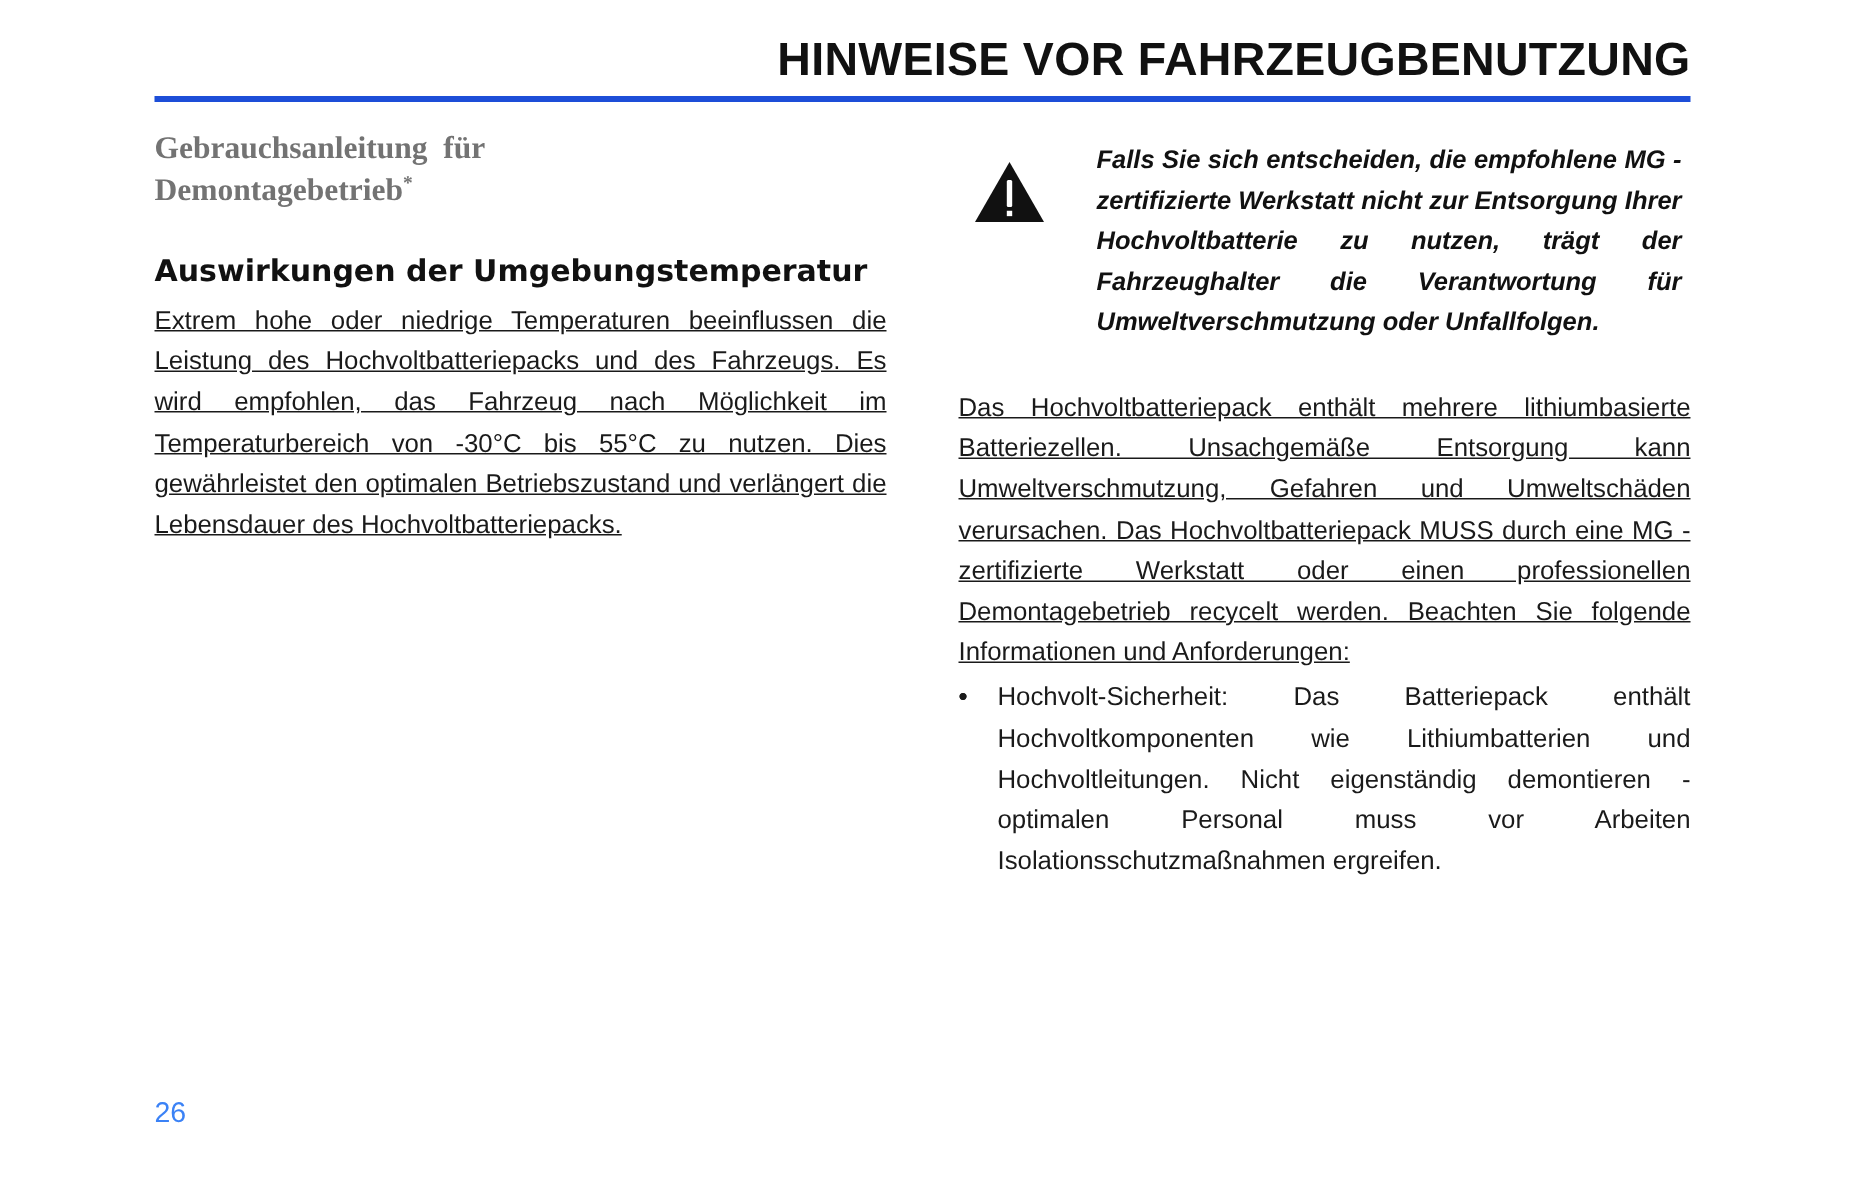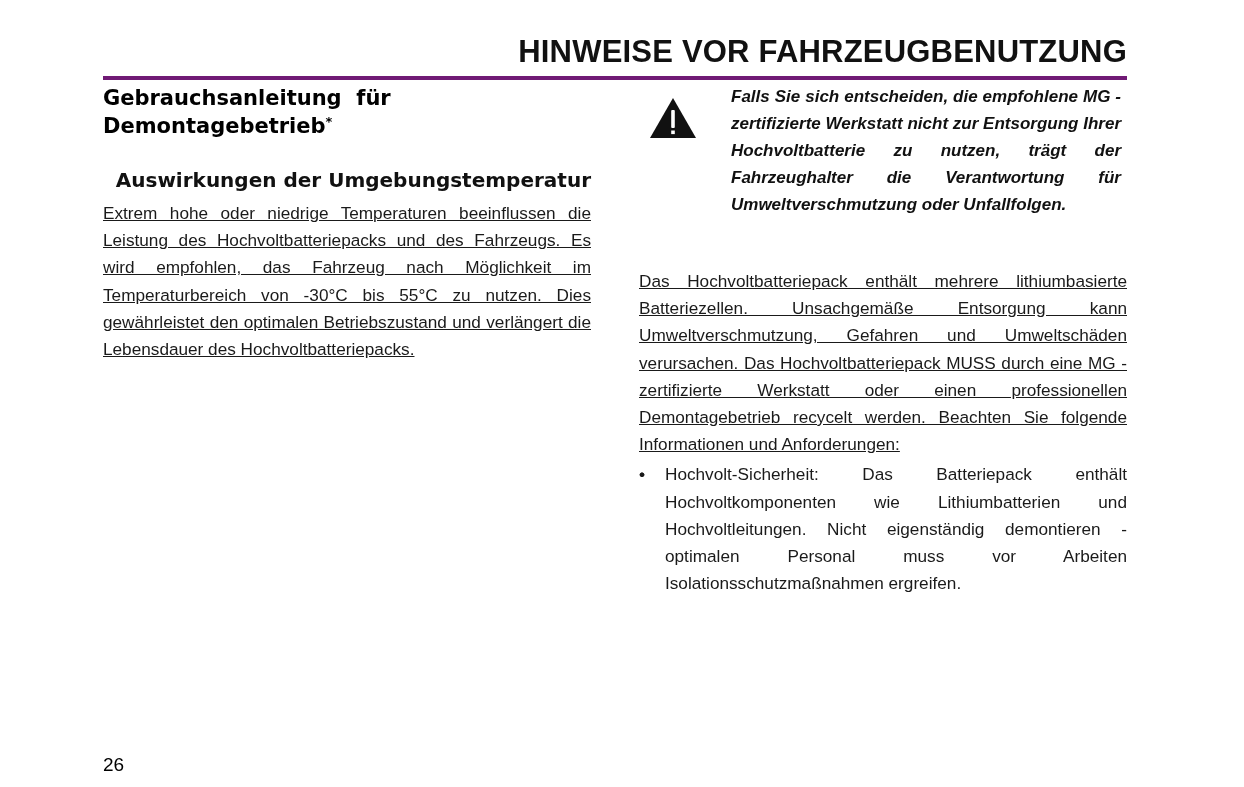--- a/index.html
+++ b/index.html
@@ -2,65 +2,65 @@
 <html><head>
 <meta charset="utf-8">
 <style>
   html, body { margin: 0; padding: 0; background: #ffffff; }
   body {
     width: 1244px; height: 787px; position: relative; overflow: hidden;
     color: #1a1a1a;
     font-family: "DejaVu Sans", sans-serif;
   }
   .page-header {
-    position: absolute; left: 103px; top: 30px; width: 1024px; height: 46px;
-    border-bottom: 4px solid #701a75;
+    position: absolute; left: 103px; top: 18px; width: 1024px; height: 46px;
+    border-bottom: 4px solid #1d4ed8;
   }
   .page-title {
     position: absolute; right: 0; top: 4px;
     font-family: "Liberation Sans", sans-serif;
     font-weight: bold; font-size: 31px; letter-spacing: 0.2px;
     color: #111; white-space: nowrap;
   }
   .col-left { position: absolute; left: 103px; top: 84px; width: 488px; }
   .col-right { position: absolute; left: 639px; top: 84px; width: 488px; }
   .h1 {
-    font-weight: bold; font-size: 21px; line-height: 28px; color: #000000; margin: 0;
+    font-weight: bold; font-size: 21px; line-height: 28px; color: #737373; margin: 0; font-family: Liberation Serif, serif;
   }
   .h1 sup { font-size: 13px; vertical-align: top; position: relative; top: -4px; }
   .h2 {
     font-weight: bold; font-size: 20px; line-height: 28px; color: #111;
-    margin: 26px 0 6px 0; white-space: nowrap; text-align: right;
+    margin: 26px 0 6px 0; white-space: nowrap;
   }
   .body-text {
     font-family: "Liberation Sans", sans-serif;
     font-size: 17.2px; line-height: 27.2px; text-align: justify; margin: 0; text-decoration: underline;
   }
   .warning {
-    position: relative; height: 164px;
+    position: relative; margin-top: 10px; height: 164px;
   }
   .warning-icon { position: absolute; left: 10px; top: 13px; width: 48px; height: 42px; }
   .warning-text {
     position: absolute; left: 92px; top: -1px; width: 390px;
     font-family: "Liberation Sans", sans-serif;
     font-style: italic; font-weight: bold;
     font-size: 17px; line-height: 27px; text-align: justify; color: #111;
   }
-  .para { margin-top: 20px; }
+  .para { margin-top: 0; }
   .bullets { list-style: none; padding: 0; margin: 3px 0 0 0; }
   .bullets li {
     position: relative; padding-left: 26px;
     font-family: "Liberation Sans", sans-serif;
     font-size: 17.2px; line-height: 27.2px; text-align: justify; margin-bottom: 2px;
   }
   .bullet-dot { position: absolute; left: 0; top: 0; }
   .page-number {
-    position: absolute; left: 103px; top: 754px;
+    position: absolute; left: 103px; top: 732px;
     font-family: "Liberation Sans", sans-serif;
-    font-size: 19px; color: #000000;
+    font-size: 19px; color: #3b82f6;
   }
 </style>
 </head>
 <body>
 
 <div class="page-header">
   <div class="page-title">HINWEISE VOR FAHRZEUGBENUTZUNG</div>
 </div>
 
 <div class="col-left">

